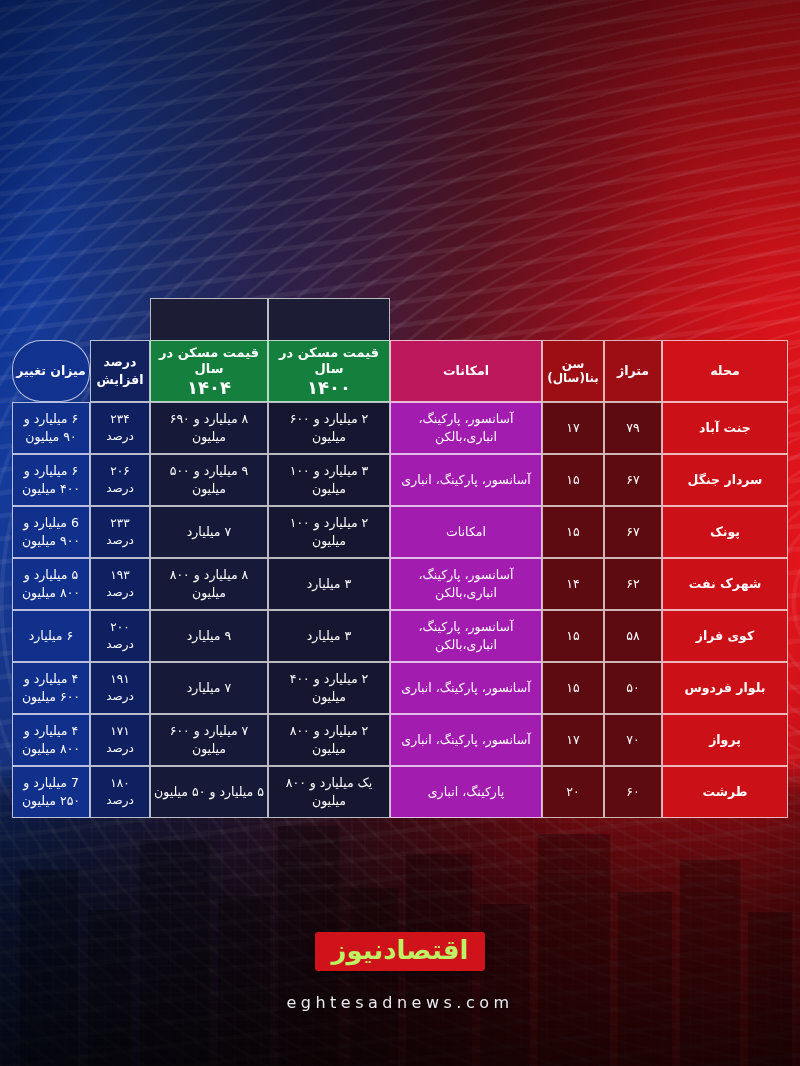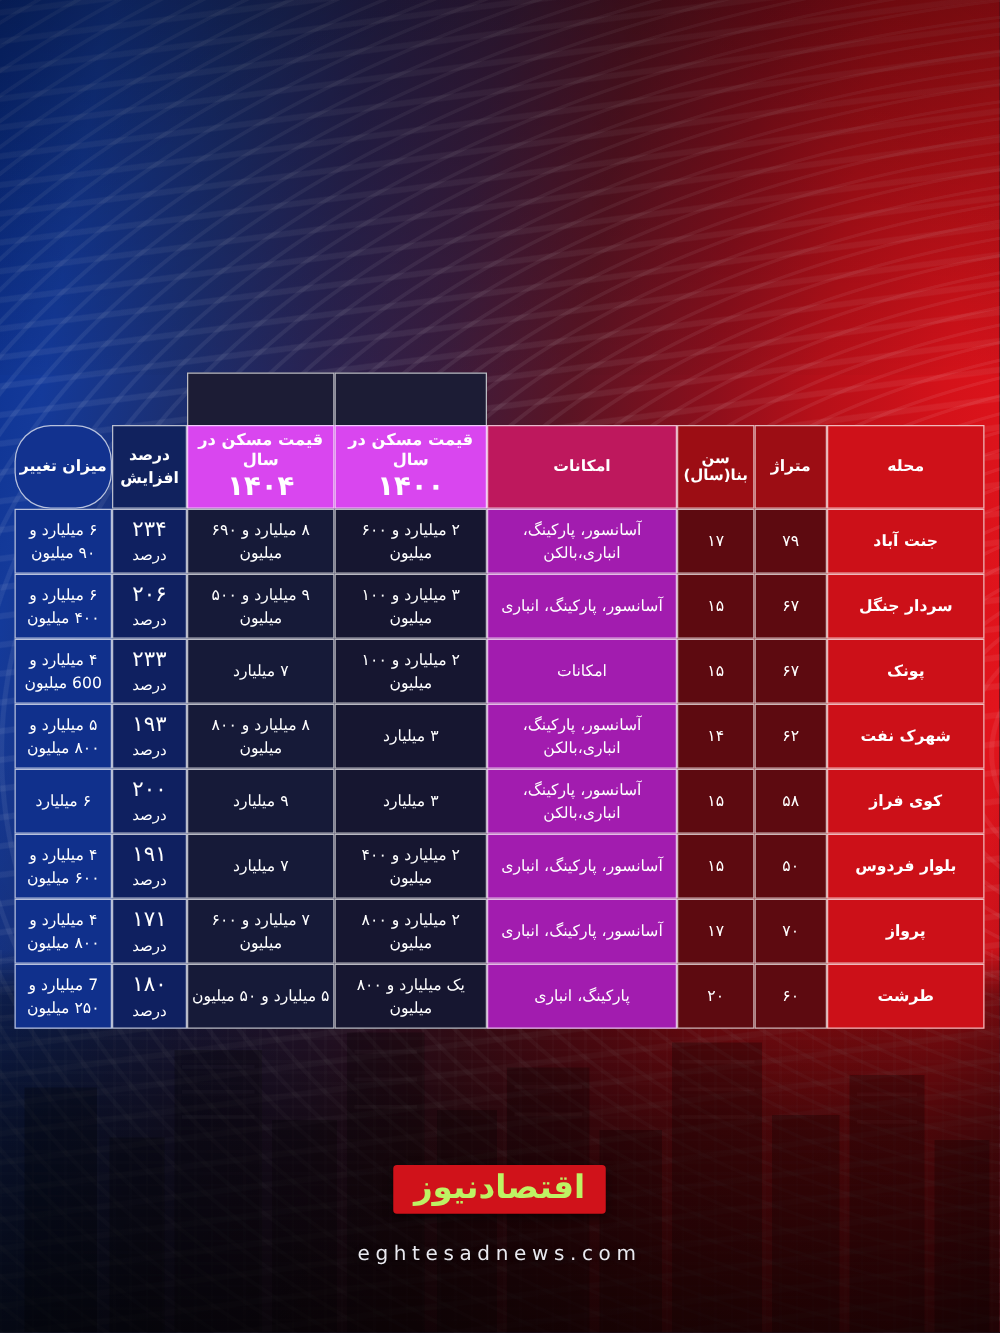--- a/index.html
+++ b/index.html
@@ -144,37 +144,37 @@
 
   
   th {
     font-weight: bold;
     font-size: 13px;
     height: 46px;
   }
   th.h-red        { background: #9c0d14; }
   th.h-mahale     { background: #cf1119; }
   th.h-amkanat    { background: #be185d; }
-  th.h-price      { background: #d946ef; border-top: 0; }
+  th.h-price      { background: #15803d; border-top: 0; }
   th.h-darsad     { background: #11225e; }
   th.h-mizan      { background: #12328f; border-radius: 29px; }
-  th.h-price .yr  { font-size: 22px; display: block; line-height: 1.1; letter-spacing: 1px; }
+  th.h-price .yr  { font-size: 18px; display: block; line-height: 1.1; letter-spacing: 1px; }
   th.h-price .lbl { display: block; font-size: 13px; line-height: 1.25; }
   th.h-sen .lbl   { display: block; line-height: 1.2; font-size: 12px; }
 
   
   td.c-mahale  { background: #cc1018; font-weight: bold; font-size: 13.5px; }
   td.c-metraj  { background: #5d0a10; font-size: 14px; }
   td.c-sen     { background: #5d0a10; font-size: 14px; }
   td.c-amkanat { background: #a21caf; font-size: 11.5px; line-height: 1.5; }
   td.c-p1400   { background: #161630; font-size: 13px; }
   td.c-p1404   { background: #161a38; font-size: 13px; }
   td.c-darsad  { background: #0f2060; font-size: 12.5px; line-height: 1.4; }
   td.c-mizan   { background: #10308c; font-size: 13.5px; }
-  td.c-darsad .num { display: block; font-size: 17px; }
+  td.c-darsad .num { display: block; font-size: 12px; }
   td.c-darsad .unit{ display: block; font-size: 12px; }
   tbody tr { height: 52px; }
 
   
   .footer {
     position: absolute;
     left: 0; right: 0;
     top: 932px;
     text-align: center;
   }
@@ -323,21 +323,21 @@
           <td class="c-mahale">پونک</td>
           <td class="c-metraj">۶۷</td>
           <td class="c-sen">۱۵</td>
           <td class="c-amkanat">امکانات</td>
           <td class="c-p1400">۲ میلیارد و ۱۰۰ میلیون</td>
           <td class="c-p1404">۷ میلیارد</td>
           <td class="c-darsad">
             <span class="num">۲۳۳</span>
             <span class="unit">درصد</span>
           </td>
-          <td class="c-mizan">۴ میلیارد و 600 میلیون</td>
+          <td class="c-mizan">6 میلیارد و ۹۰۰ میلیون</td>
         </tr>
         <tr>
           <td class="c-mahale">شهرک نفت</td>
           <td class="c-metraj">۶۲</td>
           <td class="c-sen">۱۴</td>
           <td class="c-amkanat">آسانسور، پارکینگ، انباری،بالکن</td>
           <td class="c-p1400">۳ میلیارد</td>
           <td class="c-p1404">۸ میلیارد و ۸۰۰ میلیون</td>
           <td class="c-darsad">
             <span class="num">۱۹۳</span>

